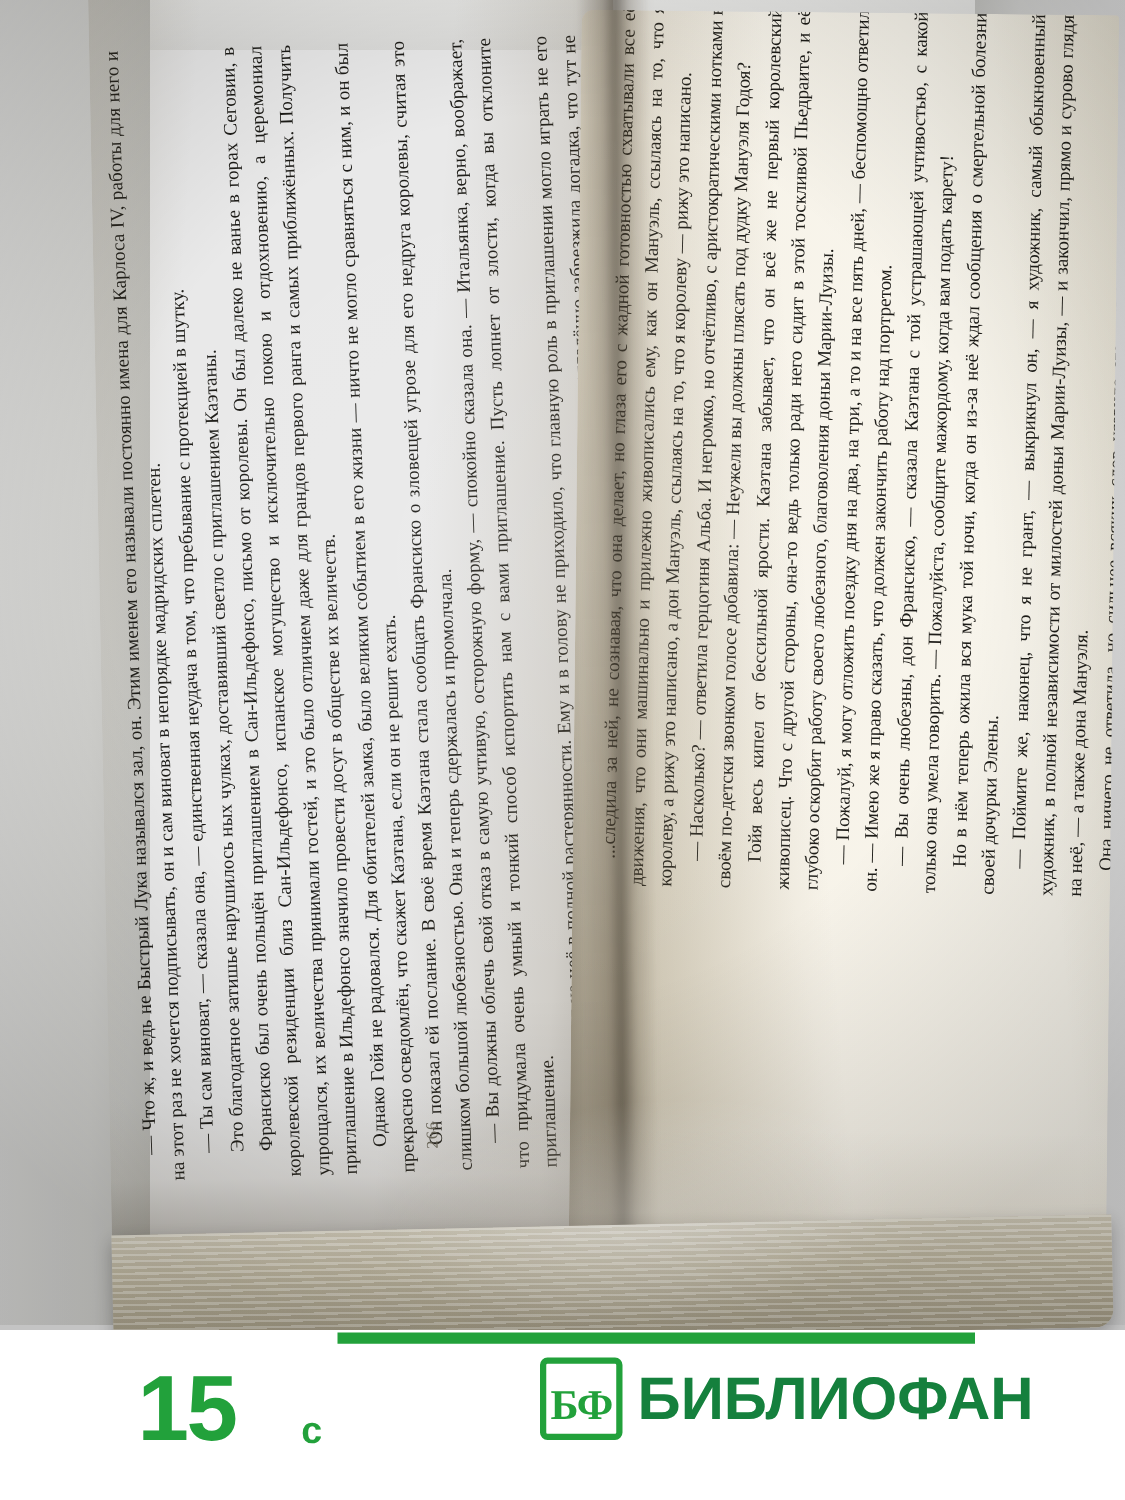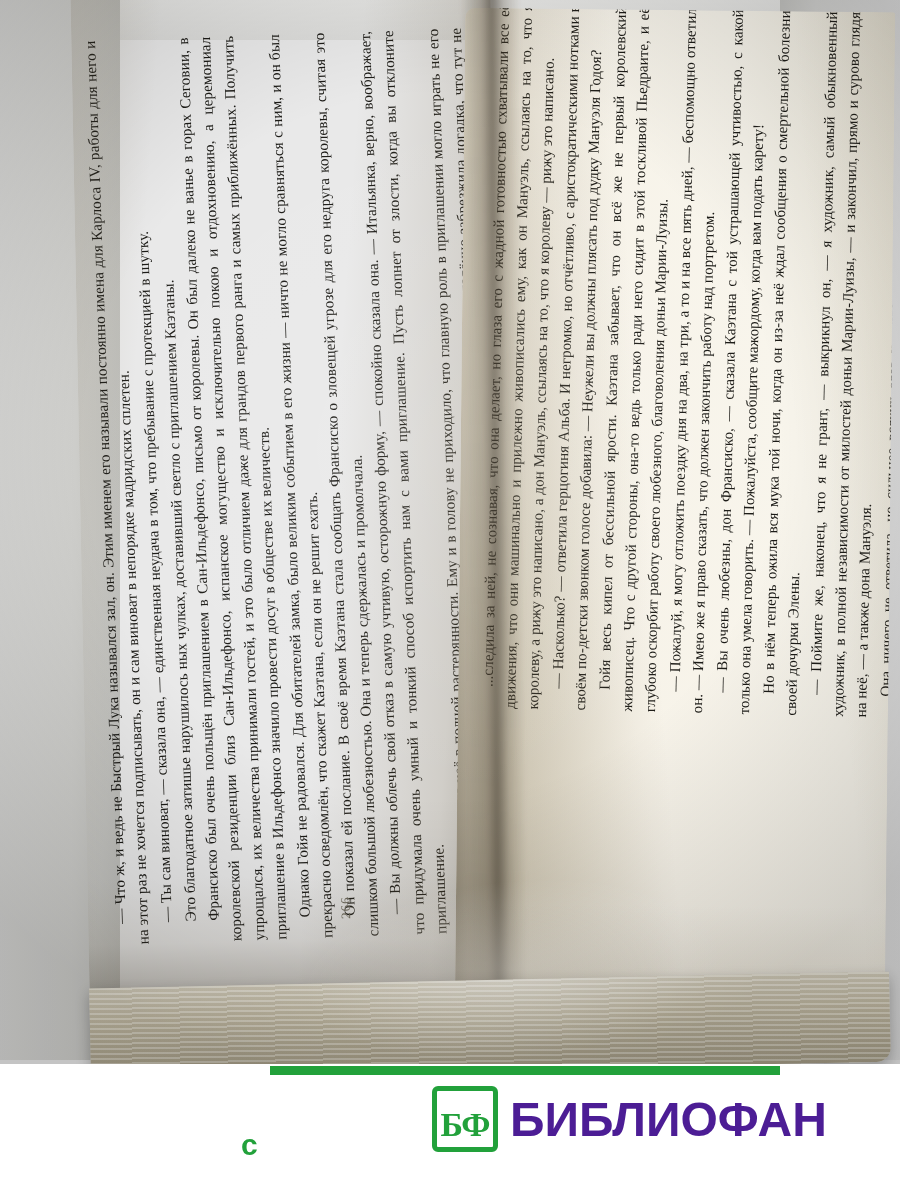--- a/index.html
+++ b/index.html
@@ -233,21 +233,21 @@
     letter-spacing: -1px;
     margin-top: 12px;
   }
   .wm-brand {
     position: absolute;
     left: 510px;
     top: 1092px;
     font-family: "Liberation Sans", sans-serif;
     font-weight: bold;
     font-size: 48px;
-    color: #4c1d95;
+    color: #15803d;
     letter-spacing: 0px;
   }
 
   
   .vignette {
     position: absolute;
     left: 0; top: 0; width: 900px; height: 1064px;
     background: radial-gradient(ellipse 70% 60% at 48% 42%, rgba(255,255,255,0.10) 0%, rgba(0,0,0,0.00) 55%, rgba(0,0,0,0.16) 100%);
     pointer-events: none;
   }
@@ -318,20 +318,21 @@
     </div>
   </div>
 
   <div class="glare"></div>
   <div class="vignette"></div>
 
   <div class="wm-bar">
     <div class="wm-green-rule" style="left:270px; top:2px;"></div>
   </div>
 
+  <div class="wm-num">15</div>
   <div class="wm-num-sub">с</div>
 
   <div class="wm-logo">
     <div class="wm-logo-box"></div>
     <div class="wm-logo-text">БФ</div>
   </div>
 
   <div class="wm-brand">БИБЛИОФАН</div>
 
 </div>

